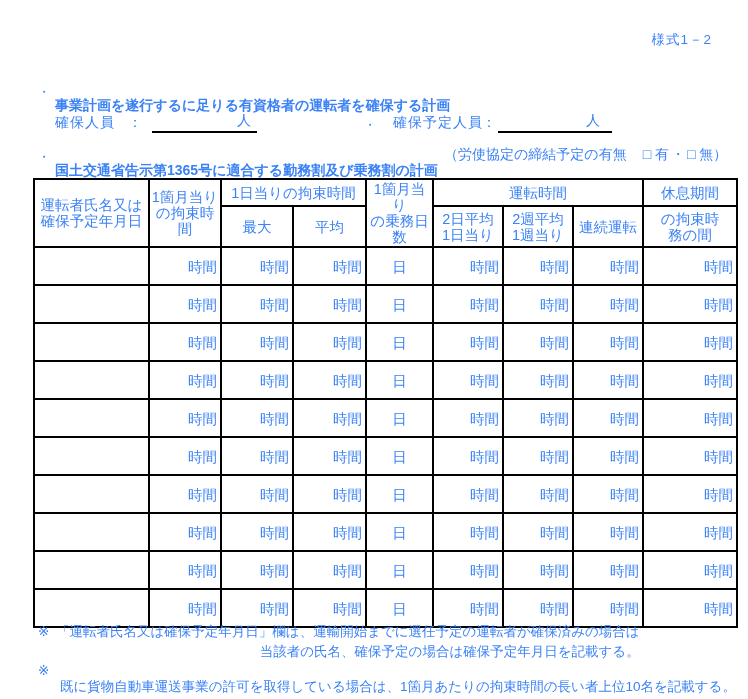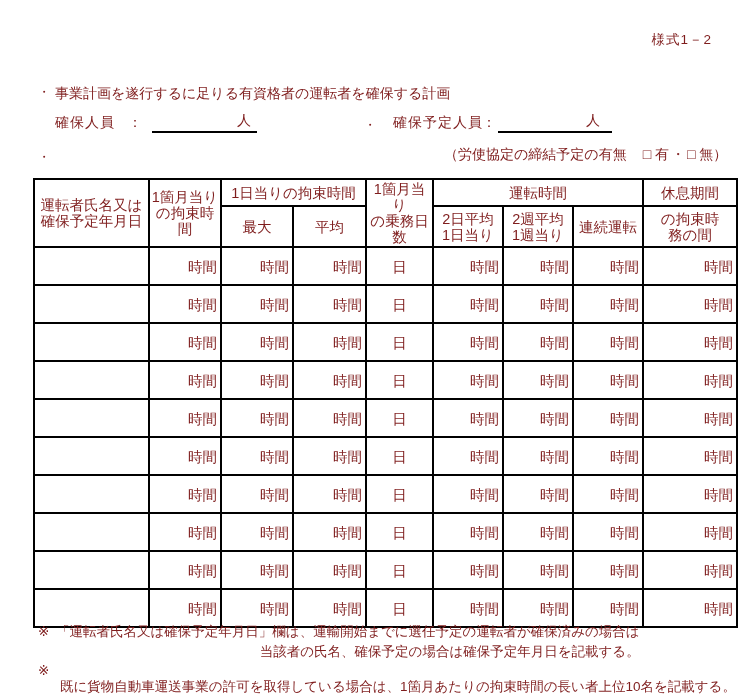--- a/index.html
+++ b/index.html
@@ -2,35 +2,35 @@
 <html><head>
 <meta charset="utf-8">
 <style>
   * { margin: 0; padding: 0; box-sizing: border-box; }
   html, body { background: #fff; }
   .page {
     position: relative;
     width: 748px;
     height: 699px;
     background: #ffffff;
-    color: #7f1d1d;
+    color: #3b82f6;
     font-family: "Liberation Sans", "DejaVu Sans", sans-serif;
     overflow: hidden;
     padding-left: 19px;
   }
   .form-code {
     position: absolute;
     top: 31px;
     right: 36px;
     font-size: 13.5px;
     letter-spacing: 1px;
   }
   .line { position: absolute; left: 0; width: 748px; height: 22px; font-size: 14px; }
   .line .bullet { position: absolute; left: 38px; top: 3px; font-size: 12px; }
-  .line .txt { position: absolute; left: 55px; top: 4px; }
+  .line .txt { position: absolute; left: 55px; top: 16px; font-weight: bold; }
   .line1 { top: 81px; }
   .line2 { top: 112px; height: 24px; }
   .line3 { top: 146px; }
 
   .lbl-secured { position: absolute; left: 55px; top: 2px; letter-spacing: 1px; font-family: Liberation Serif, serif; }
   .colon1 { position: absolute; left: 128px; top: 2px; }
   .blank1 {
     position: absolute; left: 152px; top: 0; width: 105px; height: 21px;
     border-bottom: 2px solid #000; text-align: right; padding-right: 6px;
   }
@@ -106,20 +106,21 @@
     <span class="colon1">：</span>
     <span class="blank1"><span>人</span></span>
     <span class="bullet2">・</span>
     <span class="lbl-planned">確保予定人員</span>
     <span class="colon2">：</span>
     <span class="blank2"><span>人</span></span>
   </div>
 
   <div class="line line3">
     <span class="bullet">・</span>
+    <span class="txt">国土交通省告示第1365号に適合する勤務割及び乗務割の計画</span>
     <span class="agreement">
       <span>（労使協定の締結予定の有無</span><span class="cb-yes">□ 有</span><span class="sep">・</span><span>□ 無）</span>
     </span>
   </div>
 
   <table class="plan">
     <colgroup>
       <col style="width:115px">
         <col style="width:72px">
         <col style="width:72px">

